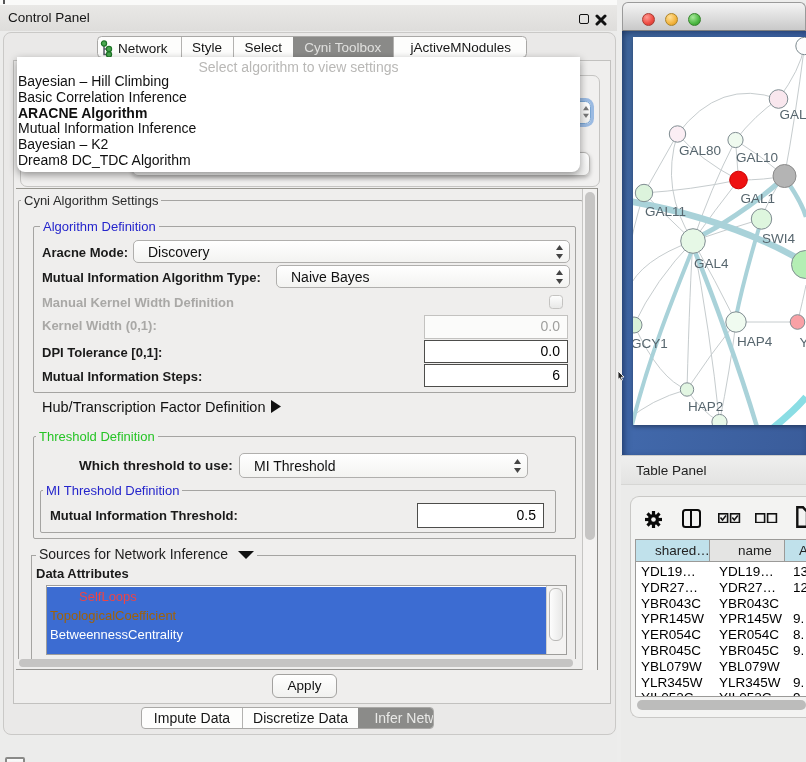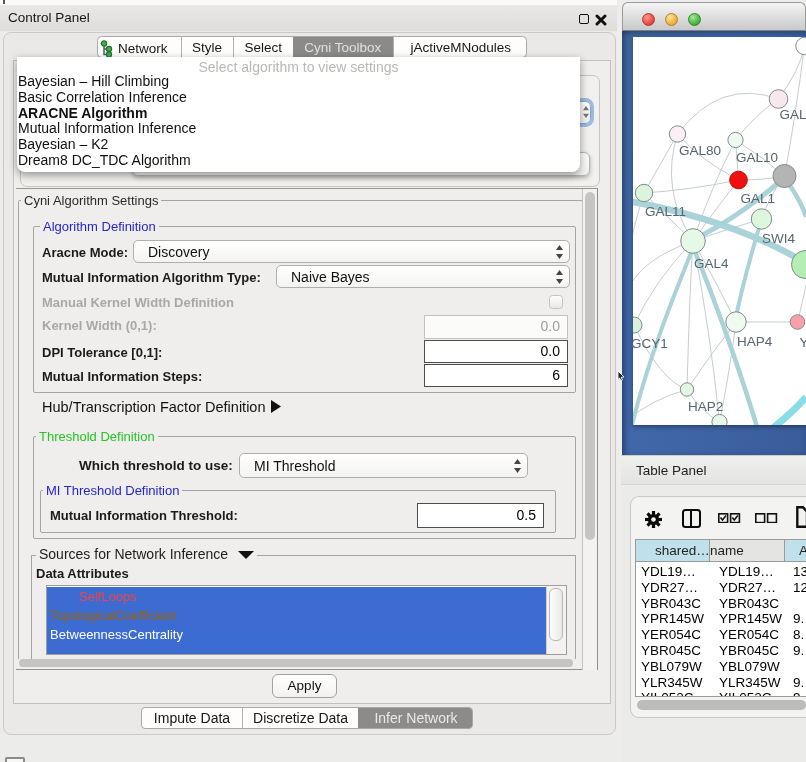--- a/index.html
+++ b/index.html
@@ -131,21 +131,21 @@
 
 <div class="abs" style="left:19px;top:659px;width:554px;height:8px;background:#c5c4c3;border-radius:4px;"></div>
 <div class="abs" style="left:16px;top:669px;width:582px;height:1px;background:#93928f;"></div>
 
 <div class="abs" style="left:582px;top:189px;width:15px;height:481px;background:#f3f2f1;border-left:1px solid #c6c5c3;"></div>
 <div class="abs" style="left:584.5px;top:192px;width:10px;height:348px;background:#c6c5c4;border-radius:5px;"></div>
 <div class="abs" style="left:597px;top:188px;width:1px;height:482px;background:#8f8e8b;"></div>
 
 <div class="abs" style="left:272px;top:674px;width:65px;height:24px;background:linear-gradient(#ffffff,#f1f1ef);border:1px solid #a3a2a0;border-radius:6px;box-sizing:border-box;text-align:center;font-size:13.5px;color:#111;line-height:22px;">Apply</div>
 
-<div class="abs" style="left:141px;top:707px;width:332px;height:22px;background:#fdfdfc;border:1px solid #a9a8a6;border-radius:4px;box-sizing:border-box;overflow:hidden;font-size:14px;color:#161616;">
+<div class="abs" style="left:141px;top:707px;width:293px;height:22px;background:#fdfdfc;border:1px solid #a9a8a6;border-radius:4px;box-sizing:border-box;overflow:hidden;font-size:14px;color:#161616;">
   <div class="abs" style="left:0;top:0;width:101px;height:22px;text-align:center;line-height:21px;border-right:1px solid #b3b2b0;box-sizing:border-box;">Impute Data</div>
   <div class="abs" style="left:101px;top:0;width:115px;height:22px;text-align:center;line-height:21px;box-sizing:border-box;">Discretize Data</div>
   <div class="abs" style="left:216px;top:0;width:136px;height:22px;text-align:center;line-height:21px;background:#8b8b89;color:#e9e9e7;padding-right:20px;box-sizing:border-box;">Infer Network</div>
 </div>
 
 <div class="abs" style="left:97px;top:36px;width:430px;height:22px;background:#fdfdfc;border:1px solid #a9a8a6;border-radius:4.5px;box-sizing:border-box;overflow:hidden;font-size:13.5px;color:#161616;">
   <div class="abs" style="left:0;top:0;width:83.5px;height:22px;border-right:1px solid #b3b2b0;box-sizing:border-box;">
     <svg class="abs" style="left:1.5px;top:2px;" width="13" height="18" viewBox="0 0 13 18">
       <path d="M4 5 L4 15.5 L9 15.5 M4 10 L9 10" stroke="#555a66" stroke-width="1.5" fill="none"></path>
       <circle cx="4" cy="4.5" r="2.6" fill="#4aa84f" stroke="#1e7527" stroke-width="1.2"></circle>
@@ -288,21 +288,21 @@
 <svg class="abs" style="left:755px;top:513px;" width="24" height="10" viewBox="0 0 24 10">
   <rect x="0.8" y="0.8" width="8.8" height="8.8" fill="none" stroke="#111" stroke-width="1.6"></rect>
   <rect x="12.6" y="0.8" width="8.8" height="8.8" fill="none" stroke="#111" stroke-width="1.6"></rect>
 </svg>
 <svg class="abs" style="left:796px;top:506px;" width="12" height="22" viewBox="0 0 12 22">
   <path d="M1.3 1.3 L7 1.3 L11 5.5 L11 20.7 L1.3 20.7 Z" fill="none" stroke="#111" stroke-width="2.4"></path>
 </svg>
 
 <div class="abs" style="left:635px;top:539px;width:171px;height:158px;background:#fff;border:1px solid #9b9a98;border-right:none;box-sizing:border-box;overflow:hidden;font-size:13.5px;">
   <div class="abs" style="left:0;top:0;width:74px;height:22px;background:#c0e1eb;border-right:1px solid #9b9a98;border-bottom:1px solid #9b9a98;box-sizing:border-box;line-height:21px;color:#222;padding-left:19px;">shared…</div>
-  <div class="abs" style="left:74px;top:0;width:75px;height:22px;background:#e4e4e3;border-right:1px solid #9b9a98;border-bottom:1px solid #9b9a98;box-sizing:border-box;line-height:21px;color:#222;">name</div>
+  <div class="abs" style="left:74px;top:0;width:75px;height:22px;background:#e4e4e3;border-right:1px solid #9b9a98;border-bottom:1px solid #9b9a98;box-sizing:border-box;line-height:21px;color:#222;padding-left:28px;">name</div>
   <div class="abs" style="left:149px;top:0;width:22px;height:22px;background:#c0e1eb;border-bottom:1px solid #9b9a98;box-sizing:border-box;line-height:21px;color:#222;padding-left:14px;">A</div>
   <div class="abs" style="left:5px;top:24px;line-height:15.8px;color:#000;">YDL19…<br>YDR27…<br>YBR043C<br>YPR145W<br>YER054C<br>YBR045C<br>YBL079W<br>YLR345W<br>YIL052C</div>
   <div class="abs" style="left:83px;top:24px;line-height:15.8px;color:#000;">YDL19…<br>YDR27…<br>YBR043C<br>YPR145W<br>YER054C<br>YBR045C<br>YBL079W<br>YLR345W<br>YIL052C</div>
   <div class="abs" style="left:157px;top:24px;line-height:15.8px;color:#000;">13<br>12<br><br>9.<br>8.<br>9.<br><br>9.<br>9.</div>
 </div>
 
 <div class="abs" style="left:637px;top:700px;width:169px;height:10px;background:#bcbcbb;border-radius:5px;"></div>
 
 <svg class="abs" style="left:616.5px;top:371px;" width="8" height="10" viewBox="0 0 8 10">
   <path d="M1 0 L7 6 L4.2 6.3 L5.5 9 L3.8 9.6 L2.6 7 L1 8.5 Z" fill="#222" stroke="#f8f8f8" stroke-width="0.9"></path>

